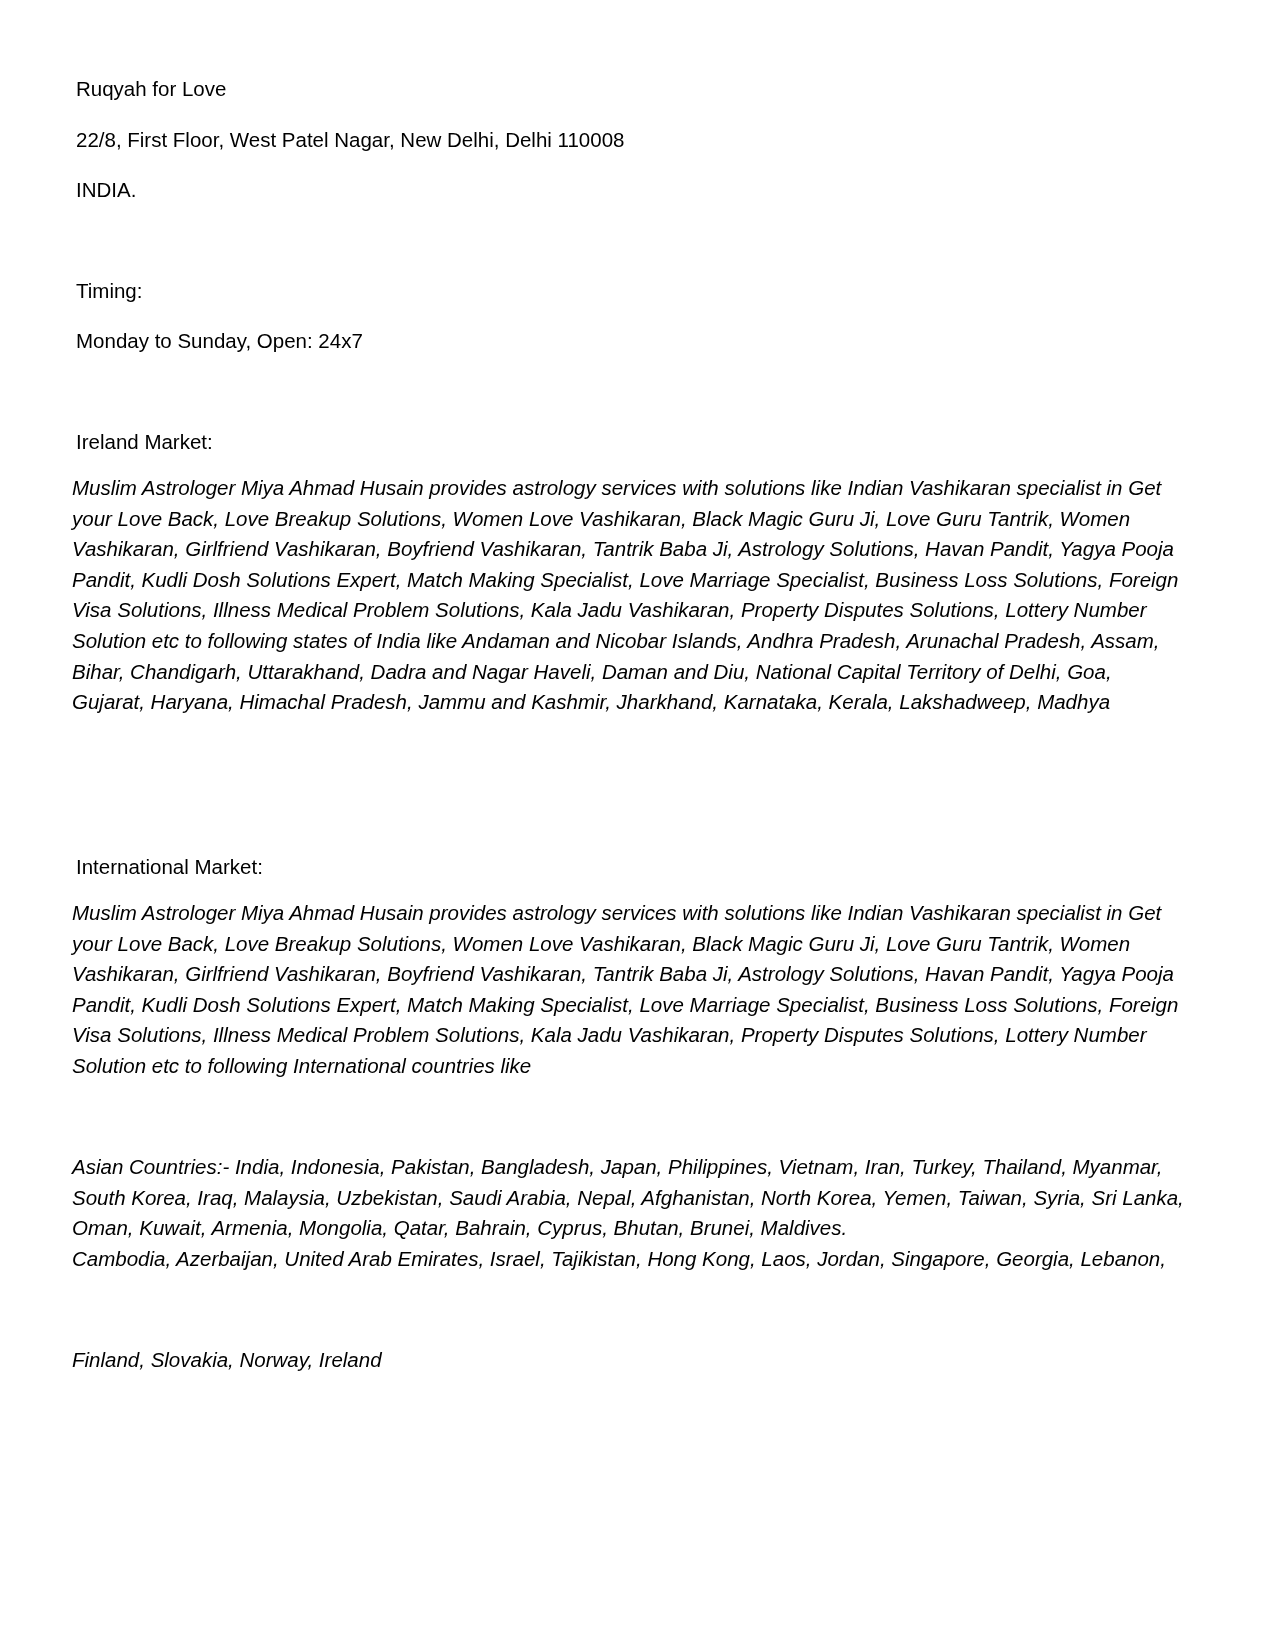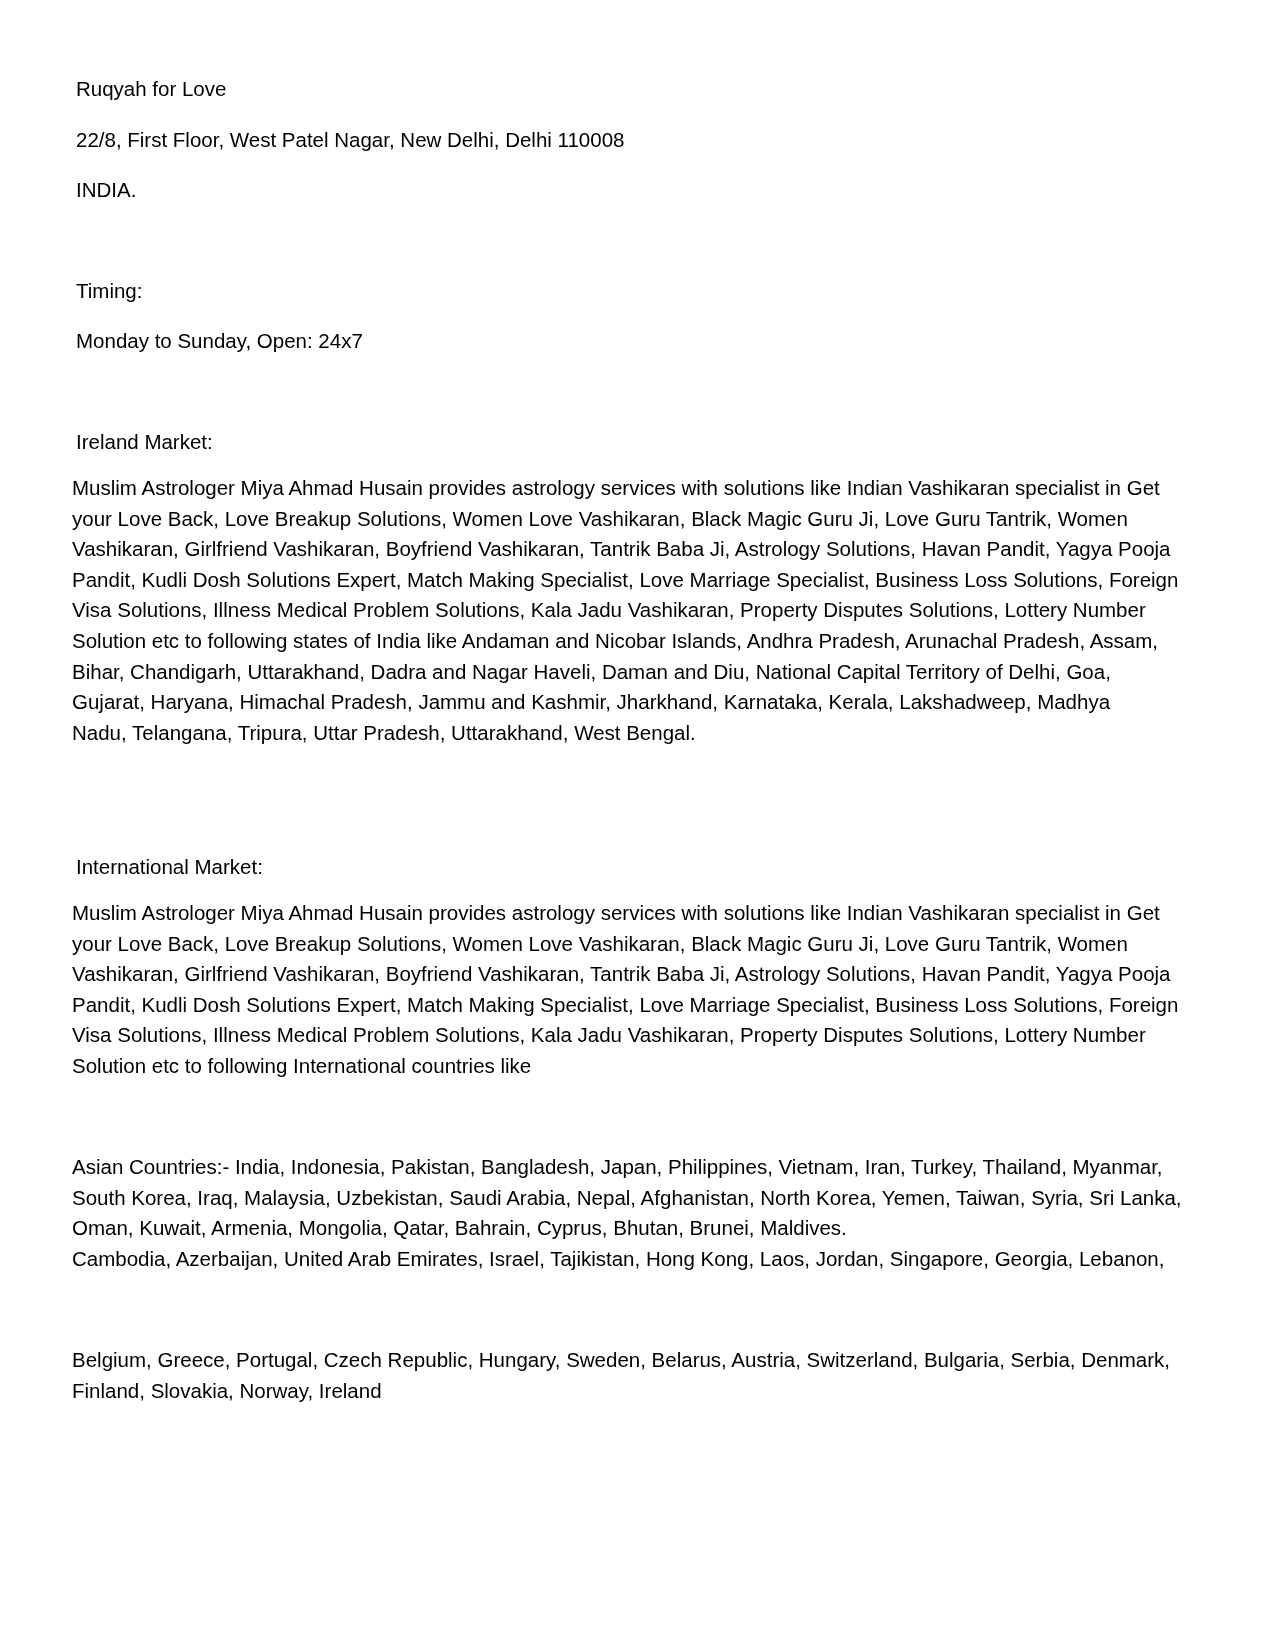--- a/index.html
+++ b/index.html
@@ -1,20 +1,20 @@
 <!DOCTYPE html>
 <html><head>
 <meta charset="utf-8">
 <style>
   html, body { margin: 0; padding: 0; background: #ffffff; }
   body { width: 1275px; height: 1650px; position: relative; overflow: hidden;
          font-family: "Liberation Sans", sans-serif; color: #000; font-size: 20.5px; }
   .line { position: absolute; left: 72px; margin: 4px; white-space: nowrap; line-height: 24px; }
   .para { position: absolute; left: 72px; width: 1075px; margin: 0; line-height: 30.6px; }
-  .para span.l { display: block; white-space: nowrap; }
+  .para span.l { display: block; white-space: nowrap; font-style: italic; }
 </style>
 </head>
 <body>
 
 <p class="line" style="top:73px">Ruqyah for Love</p>
 <p class="line" style="top:124px">22/8, First Floor, West Patel Nagar, New Delhi, Delhi 110008</p>
 <p class="line" style="top:174px">INDIA.</p>
 
 <p class="line" style="top:275px">Timing:</p>
 <p class="line" style="top:325px">Monday to Sunday, Open: 24x7</p>
@@ -22,36 +22,34 @@
 <p class="line" style="top:426px">Ireland Market:</p>
 <div class="para" style="top:473px">
   <span class="l">Muslim Astrologer Miya Ahmad Husain provides astrology services with solutions like Indian Vashikaran specialist in Get</span>
   <span class="l">your Love Back, Love Breakup Solutions, Women Love Vashikaran, Black Magic Guru Ji, Love Guru Tantrik, Women</span>
   <span class="l">Vashikaran, Girlfriend Vashikaran, Boyfriend Vashikaran, Tantrik Baba Ji, Astrology Solutions, Havan Pandit, Yagya Pooja</span>
   <span class="l">Pandit, Kudli Dosh Solutions Expert, Match Making Specialist, Love Marriage Specialist, Business Loss Solutions, Foreign</span>
   <span class="l">Visa Solutions, Illness Medical Problem Solutions, Kala Jadu Vashikaran, Property Disputes Solutions, Lottery Number</span>
   <span class="l">Solution etc to following states of India like Andaman and Nicobar Islands, Andhra Pradesh, Arunachal Pradesh, Assam,</span>
   <span class="l">Bihar, Chandigarh, Uttarakhand, Dadra and Nagar Haveli, Daman and Diu, National Capital Territory of Delhi, Goa,</span>
   <span class="l">Gujarat, Haryana, Himachal Pradesh, Jammu and Kashmir, Jharkhand, Karnataka, Kerala, Lakshadweep, Madhya</span>
-  <span class="l">Nadu, Telangana, Tripura, Uttar Pradesh, Uttarakhand, West Bengal.</span>
 </div>
 
 <p class="line" style="top:851px">International Market:</p>
 <div class="para" style="top:898px">
   <span class="l">Muslim Astrologer Miya Ahmad Husain provides astrology services with solutions like Indian Vashikaran specialist in Get</span>
   <span class="l">your Love Back, Love Breakup Solutions, Women Love Vashikaran, Black Magic Guru Ji, Love Guru Tantrik, Women</span>
   <span class="l">Vashikaran, Girlfriend Vashikaran, Boyfriend Vashikaran, Tantrik Baba Ji, Astrology Solutions, Havan Pandit, Yagya Pooja</span>
   <span class="l">Pandit, Kudli Dosh Solutions Expert, Match Making Specialist, Love Marriage Specialist, Business Loss Solutions, Foreign</span>
   <span class="l">Visa Solutions, Illness Medical Problem Solutions, Kala Jadu Vashikaran, Property Disputes Solutions, Lottery Number</span>
   <span class="l">Solution etc to following International countries like</span>
 </div>
 
 <div class="para" style="top:1152px">
   <span class="l">Asian Countries:- India, Indonesia, Pakistan,  Bangladesh, Japan, Philippines, Vietnam, Iran, Turkey, Thailand, Myanmar,</span>
   <span class="l">South Korea, Iraq, Malaysia, Uzbekistan, Saudi Arabia, Nepal, Afghanistan, North Korea, Yemen, Taiwan, Syria, Sri Lanka,</span>
   <span class="l">Oman, Kuwait, Armenia, Mongolia, Qatar, Bahrain, Cyprus, Bhutan, Brunei, Maldives.</span>
   <span class="l">Cambodia, Azerbaijan, United Arab Emirates, Israel, Tajikistan, Hong Kong, Laos, Jordan, Singapore, Georgia, Lebanon,</span>
 </div>
 
 <div class="para" style="top:1345px">
-  <span class="l">Belgium, Greece, Portugal, Czech Republic, Hungary, Sweden, Belarus, Austria, Switzerland, Bulgaria, Serbia, Denmark,</span>
   <span class="l">Finland, Slovakia, Norway, Ireland</span>
 </div>
 
 </body></html>

